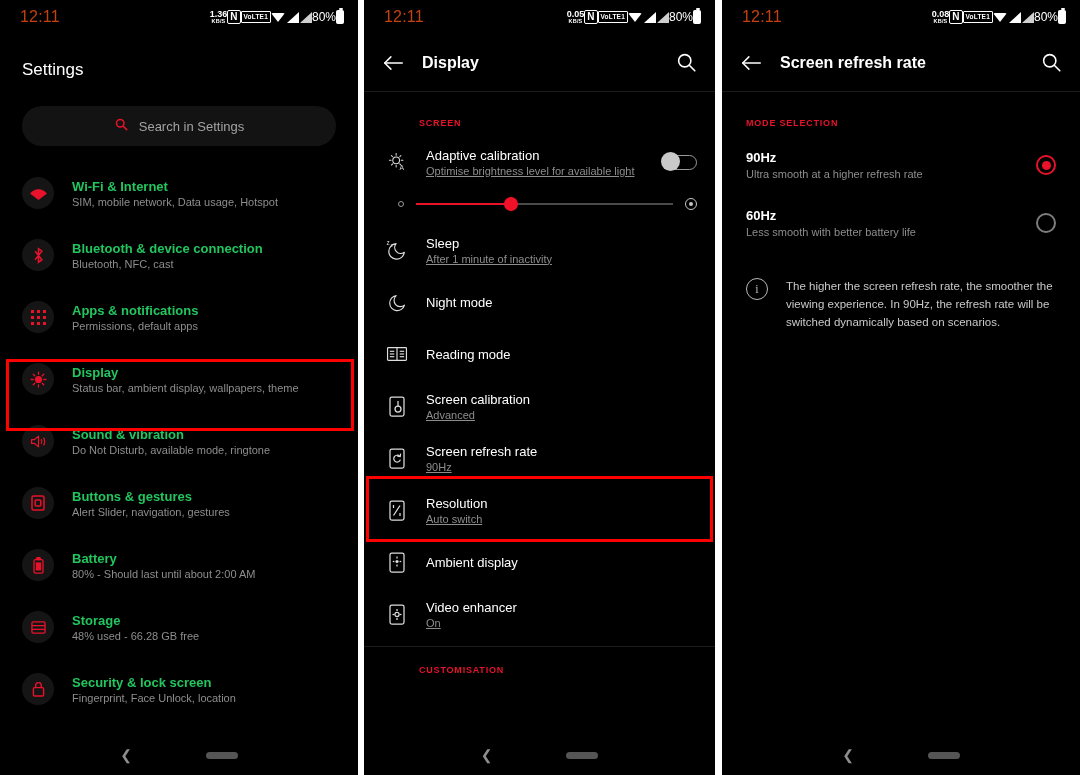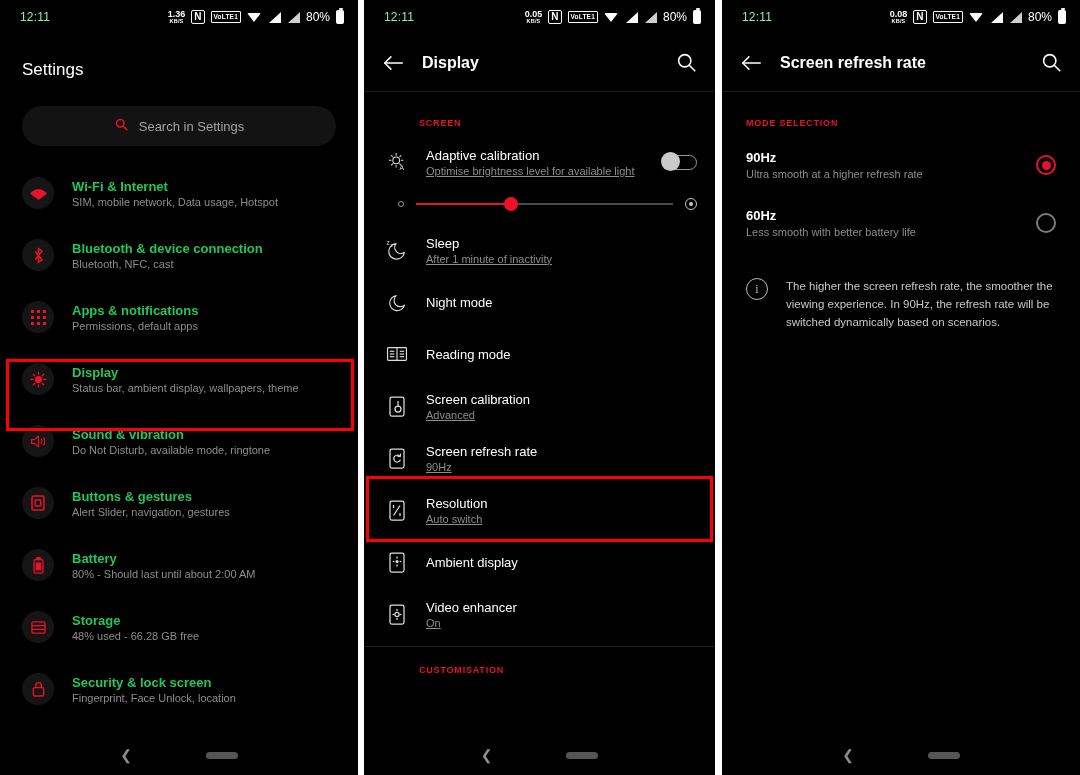--- a/index.html
+++ b/index.html
@@ -17,22 +17,22 @@
   }
   #panel1{ left:0; }
   #panel2{ left:364px; width:351px; }
   #panel3{ left:722px; width:358px; }
 
   
   .statusbar{
     height:34px; display:flex; align-items:center;
     padding:0 14px 0 20px; color:#ffffff;
   }
-  .sb-time{ font-size:12px; letter-spacing:.2px; color:#86efac; }
-  .sb-right{ margin-left:auto; display:flex; align-items:center; gap:6px; }
+  .sb-time{ font-size:16px; letter-spacing:.2px; color:#c2410c; }
+  .sb-right{ margin-left:auto; display:flex; align-items:center; gap:0; }
   .sb-rate{ display:flex; flex-direction:column; align-items:center; line-height:1; }
   .sb-rate .r1{ font-size:9px; font-weight:bold; color:#ffffff; }
   .sb-rate .r2{ font-size:5.5px; font-weight:bold; color:#ffffff; letter-spacing:.2px; }
   .sb-nfc{
     font-size:10px; font-weight:bold; color:#ffffff;
     border:1.3px solid #ffffff; border-radius:2px;
     padding:0 2px; line-height:12px; height:14px;
   }
   .sb-volte{
     font-size:6.5px; font-weight:bold; color:#ffffff;

